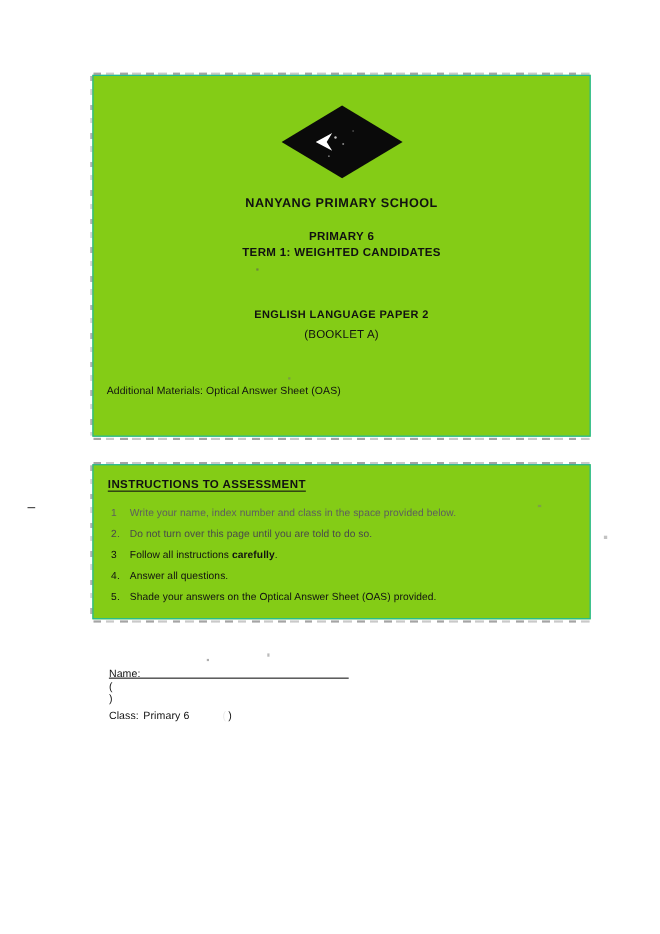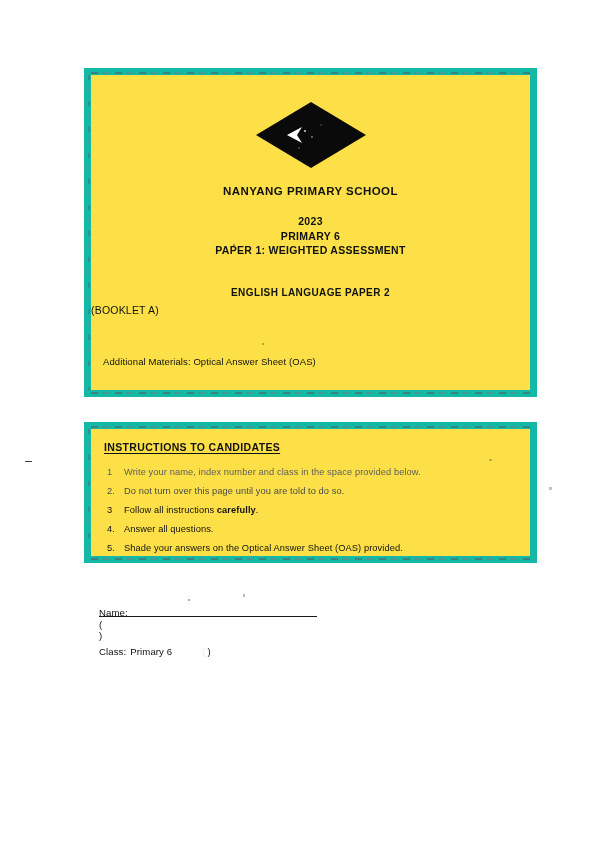--- a/index.html
+++ b/index.html
@@ -20,22 +20,22 @@
 
   .page {
     position: absolute;
     inset: 0;
     background: #ffffff;
   }
 
   
   .box {
     position: absolute;
-    border: 7px solid #14b8a6;
-    background: #fde047;
+    border: 1px solid #14b8a6;
+    background: #84cc16;
     box-sizing: border-box;
   }
   .box-header {
     left: 84px;
     top: 68px;
     width: 453px;
     height: 329px;
   }
   .box-instructions {
     left: 84px;
@@ -127,20 +127,21 @@
     text-align: center;
     font-size: 10px;
     font-weight: bold;
     letter-spacing: 0.4px;
   }
   .booklet-label {
     position: absolute;
     left: 0;
     top: 229px;
     width: 100%;
+    text-align: center;
     font-size: 10.5px;
     font-weight: normal;
     letter-spacing: 0.2px;
   }
   .materials {
     position: absolute;
     left: 12px;
     top: 269px;
     font-size: 9.5px;
     letter-spacing: 0.1px;
@@ -307,39 +308,38 @@
         <circle cx="50" cy="30" r="1.1" fill="#ffffff" opacity="0.75"></circle>
         <circle cx="57" cy="36" r="0.9" fill="#ffffff" opacity="0.5"></circle>
         <circle cx="44" cy="47" r="0.8" fill="#ffffff" opacity="0.45"></circle>
         <circle cx="66" cy="24" r="0.7" fill="#ffffff" opacity="0.4"></circle>
       </svg>
     </div>
 
     <div class="school-name">NANYANG PRIMARY SCHOOL</div>
 
     <div class="exam-lines">
-      <div>2023</div>
       <div>PRIMARY 6</div>
-      <div>PAPER 1:  WEIGHTED ASSESSMENT</div>
+      <div>TERM 1:  WEIGHTED CANDIDATES</div>
     </div>
 
     <div class="paper-title">ENGLISH LANGUAGE PAPER 2</div>
 
     <div class="booklet-label">(BOOKLET A)</div>
 
     <div class="materials">Additional Materials: Optical Answer Sheet (OAS)</div>
 
   </div>
 
   <div class="box box-instructions">
     <div class="edge-noise top"></div>
     <div class="edge-noise bottom"></div>
     <div class="edge-noise-v left"></div>
 
-    <div class="instr-title">INSTRUCTIONS TO CANDIDATES</div>
+    <div class="instr-title">INSTRUCTIONS TO ASSESSMENT</div>
 
     <ul class="instr-list">
       <li class="instr-item faded-1">
         <span class="instr-num">1</span>
         <span class="instr-text">Write your name, index number and class in the space provided below.</span>
       </li>
       <li class="instr-item faded-2">
         <span class="instr-num">2.</span>
         <span class="instr-text">Do not turn over this page until you are told to do so.</span>
       </li>

